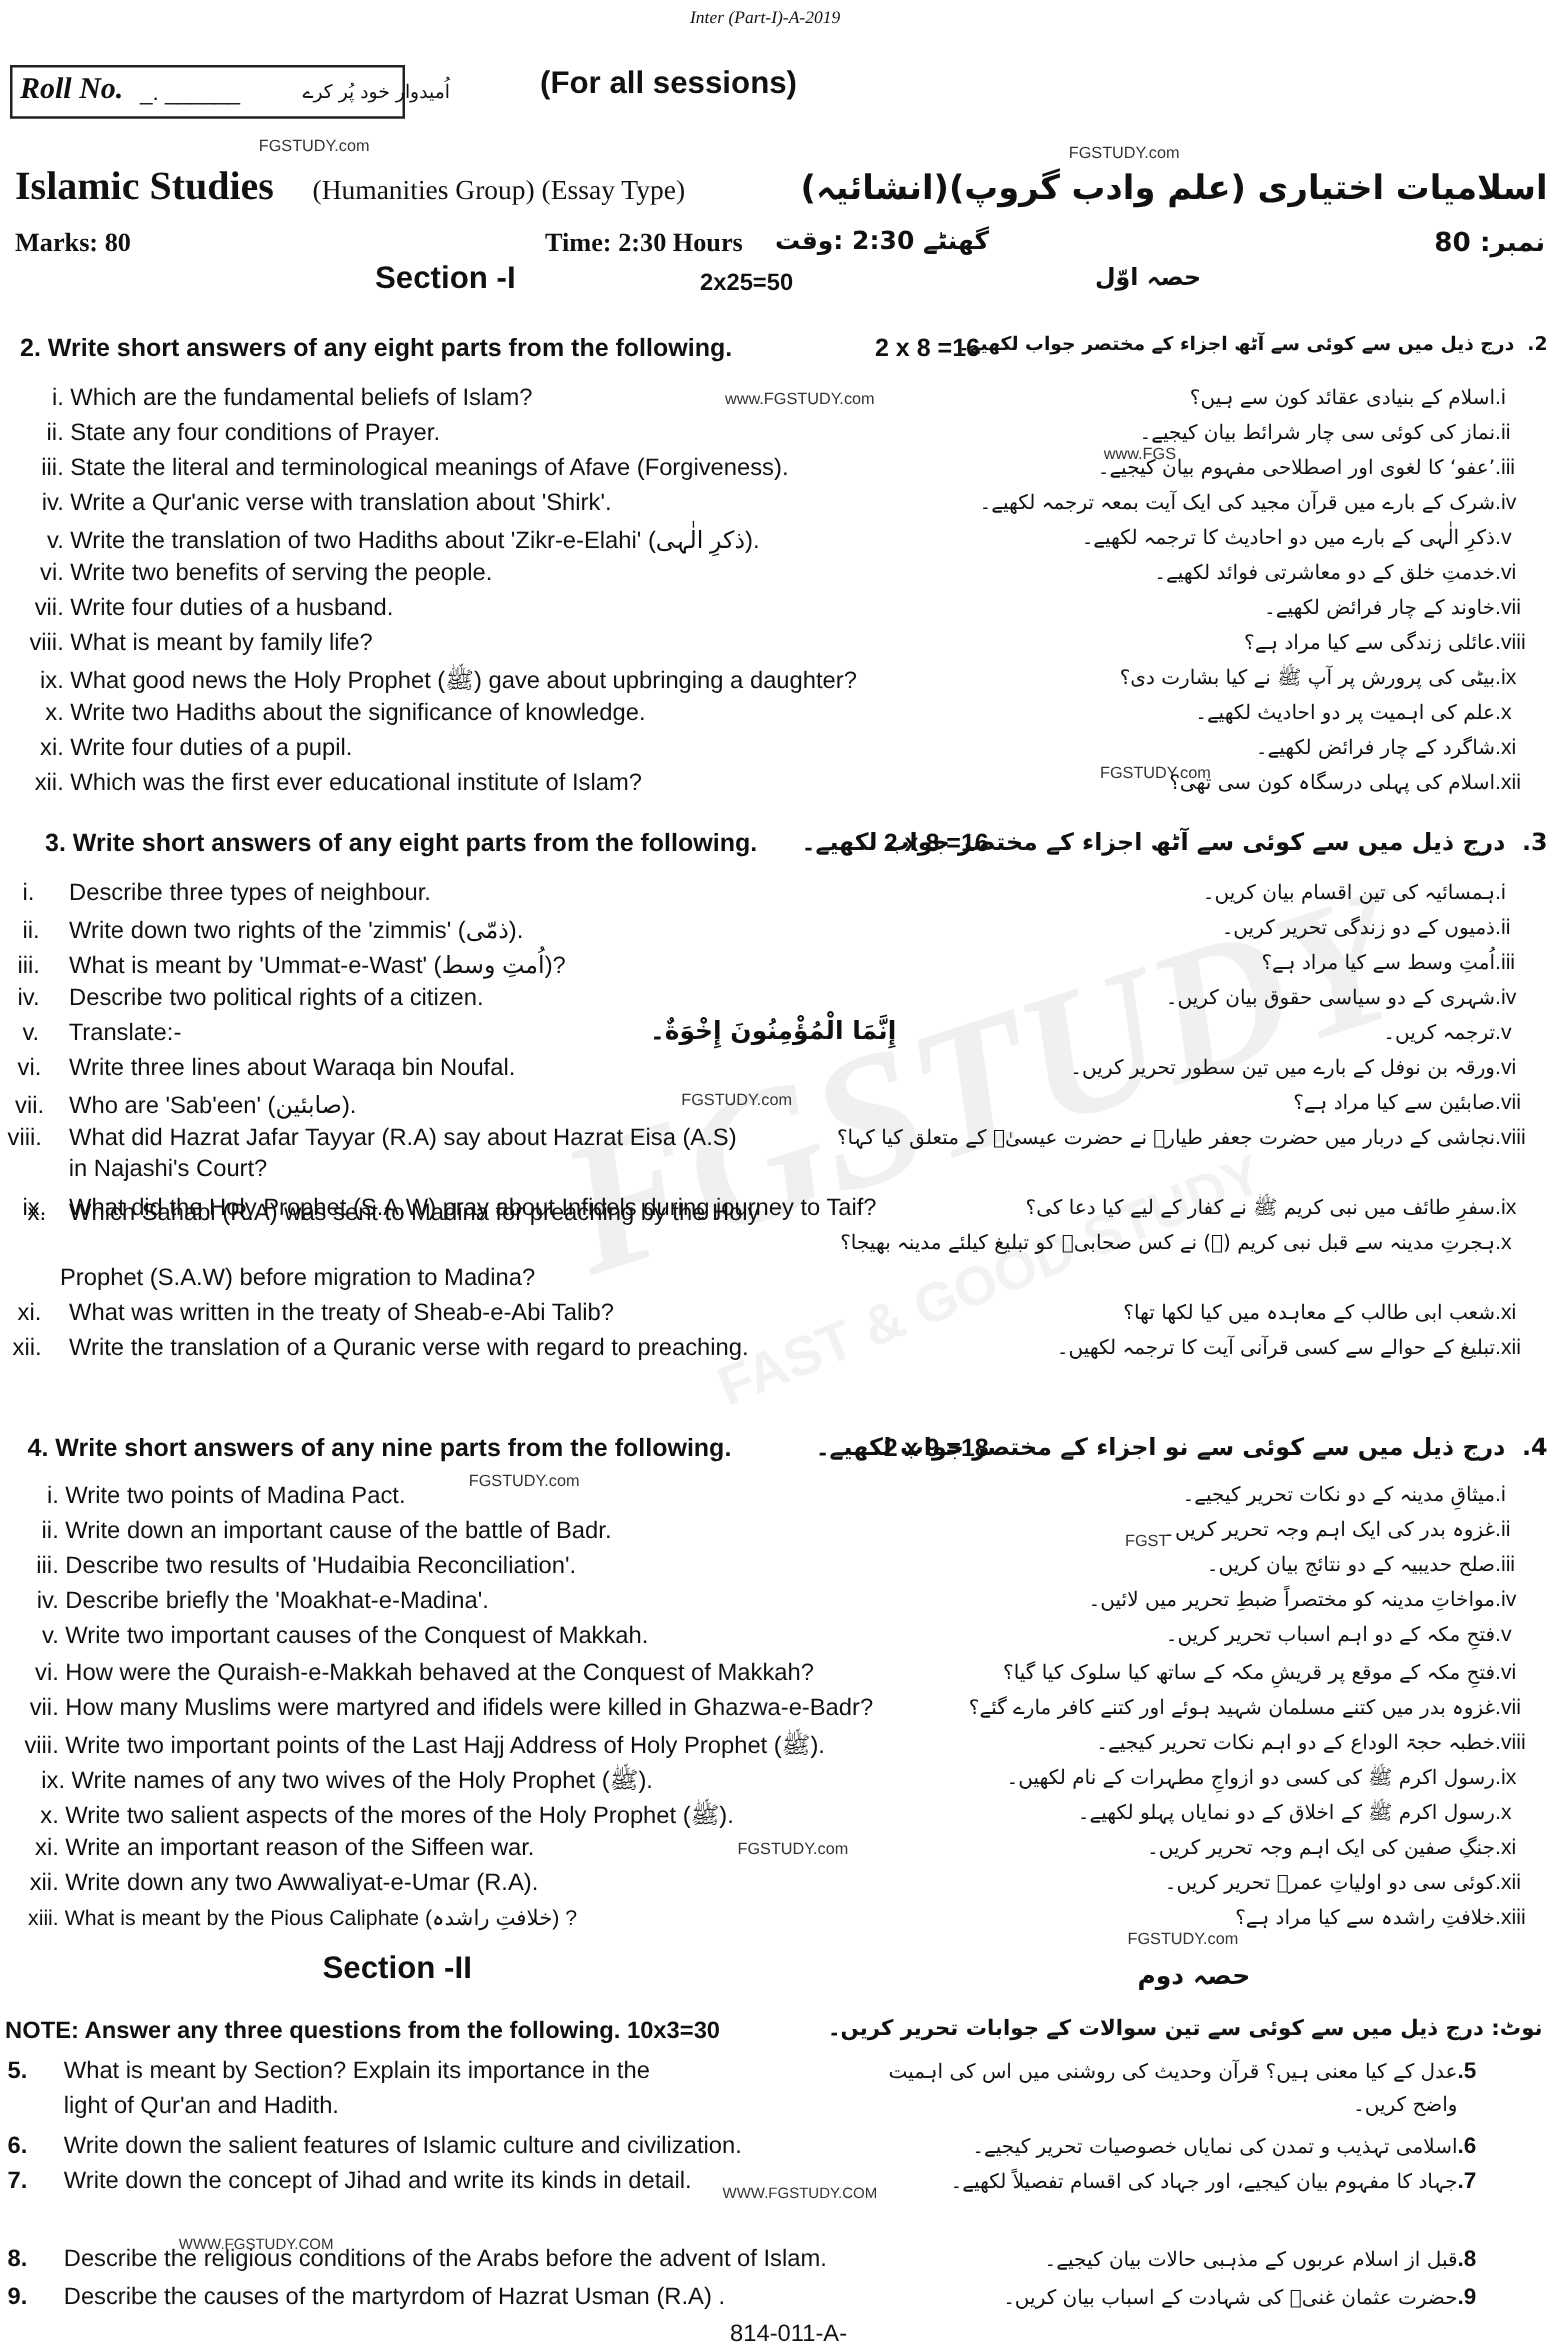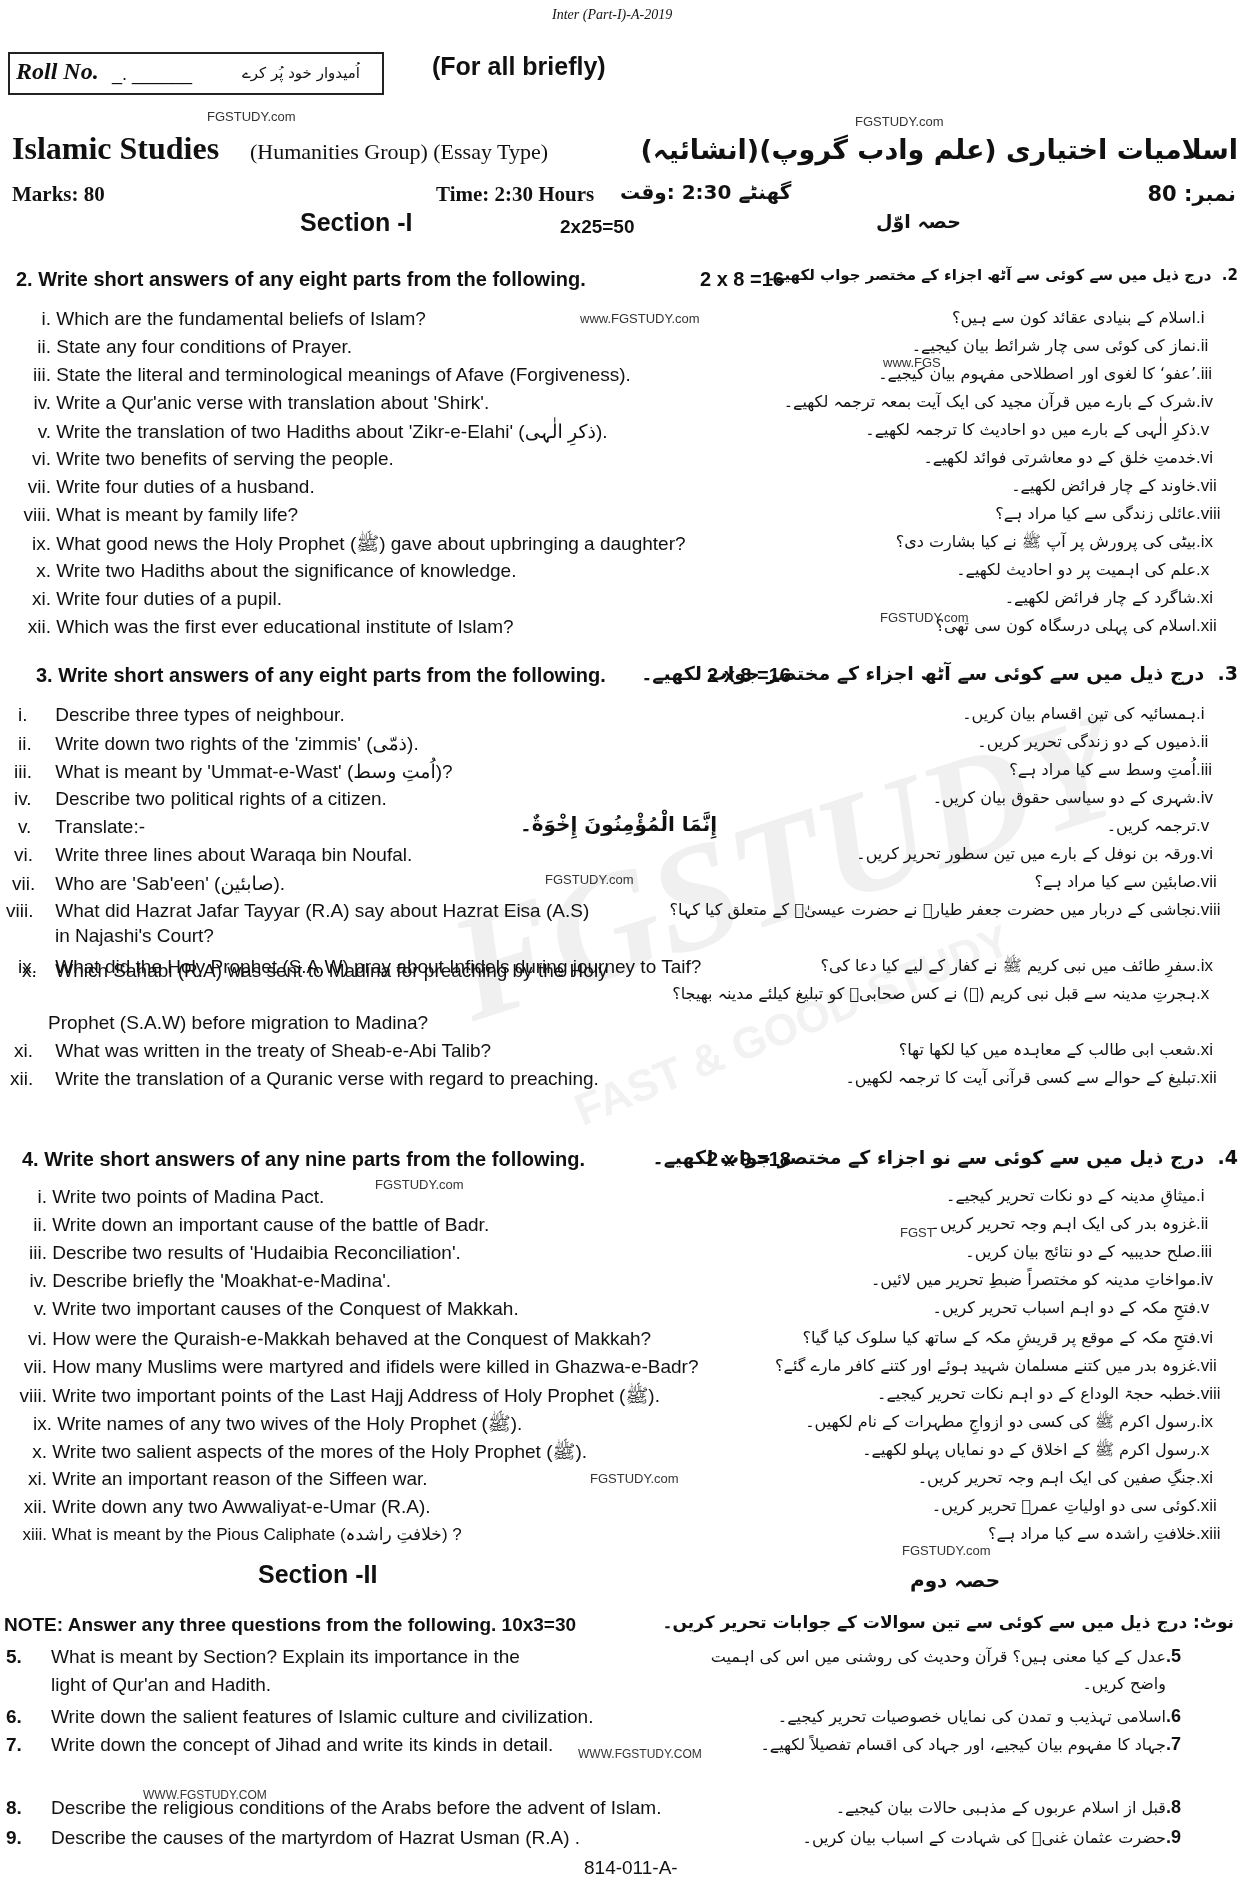--- a/index.html
+++ b/index.html
@@ -2,21 +2,21 @@
 <html><head>
 <meta charset="utf-8">
 <style>
   html, body { margin: 0; padding: 0; background: #ffffff; }
   body { width: 1250px; height: 1881px; position: relative; overflow: hidden;
          font-family: "Liberation Sans", sans-serif; color: #111; }
   .abs { position: absolute; white-space: nowrap; }
   .serif { font-family: "Liberation Serif", serif; }
   .urdu { direction: rtl; font-family: "DejaVu Sans", sans-serif; }
   .wm { font-family: "Liberation Sans", sans-serif; font-size: 13px; color: #333; }
-  .roll-box { position: absolute; left: 8px; top: 52px; width: 376px; height: 43px;
+  .roll-box { position: absolute; left: 8px; top: 52px; width: 316px; height: 43px;
               border: 2px solid #222; box-sizing: border-box; }
   .q-head { font-weight: bold; font-size: 20px; }
   .item { font-size: 19px; }
   .rn { display: inline-block; text-align: right; }
   .ur-item { font-size: 16px; }
   .ur-rn { display: inline-block; width: 40px; text-align: left; font-family: "Liberation Sans", sans-serif; font-size: 17px; }
   .section-title { font-weight: bold; font-size: 25px; }
   .big-wm { position: absolute; left: 440px; top: 780px; font-family: "Liberation Serif", serif;
             font-size: 150px; font-style: italic; font-weight: bold; color: #f0f0f0;
             transform: rotate(-18deg); z-index: 0; pointer-events: none; }
@@ -33,21 +33,21 @@
 <div class="layer">
 
   <div class="abs serif" style="left:552px;top:7px;font-size:14px;font-style:italic;">Inter (Part-I)-A-2019</div>
 
   <div class="roll-box">
     <span class="abs serif" style="left:6px;top:4px;font-size:24px;font-style:italic;font-weight:bold;">Roll No.</span>
     <span class="abs" style="left:102px;top:10px;font-size:18px;">_.  ______</span>
     <span class="abs urdu" style="left:232px;top:10px;font-size:15px;">اُمیدوار خود پُر کرے</span>
   </div>
 
-  <div class="abs" style="left:432px;top:52px;font-size:25px;font-weight:bold;">(For all briefly)</div>
+  <div class="abs" style="left:432px;top:52px;font-size:25px;font-weight:bold;">(For all sessions)</div>
 
   <div class="abs wm" style="left:207px;top:109px;">FGSTUDY.com</div>
   <div class="abs wm" style="left:855px;top:114px;">FGSTUDY.com</div>
 
   <div class="abs serif" style="left:12px;top:130px;font-size:32px;font-weight:bold;">Islamic Studies</div>
   <div class="abs serif" style="left:250px;top:139px;font-size:22px;">(Humanities Group) (Essay Type)</div>
   <div class="abs urdu" style="right:12px;top:134px;font-size:27px;font-weight:bold;">اسلامیات اختیاری (علم وادب گروپ)(انشائیہ)</div>
 
   <div class="abs serif" style="left:12px;top:182px;font-size:21px;font-weight:bold;">Marks: 80</div>
   <div class="abs serif" style="left:436px;top:182px;font-size:21px;font-weight:bold;">Time: 2:30 Hours</div>

